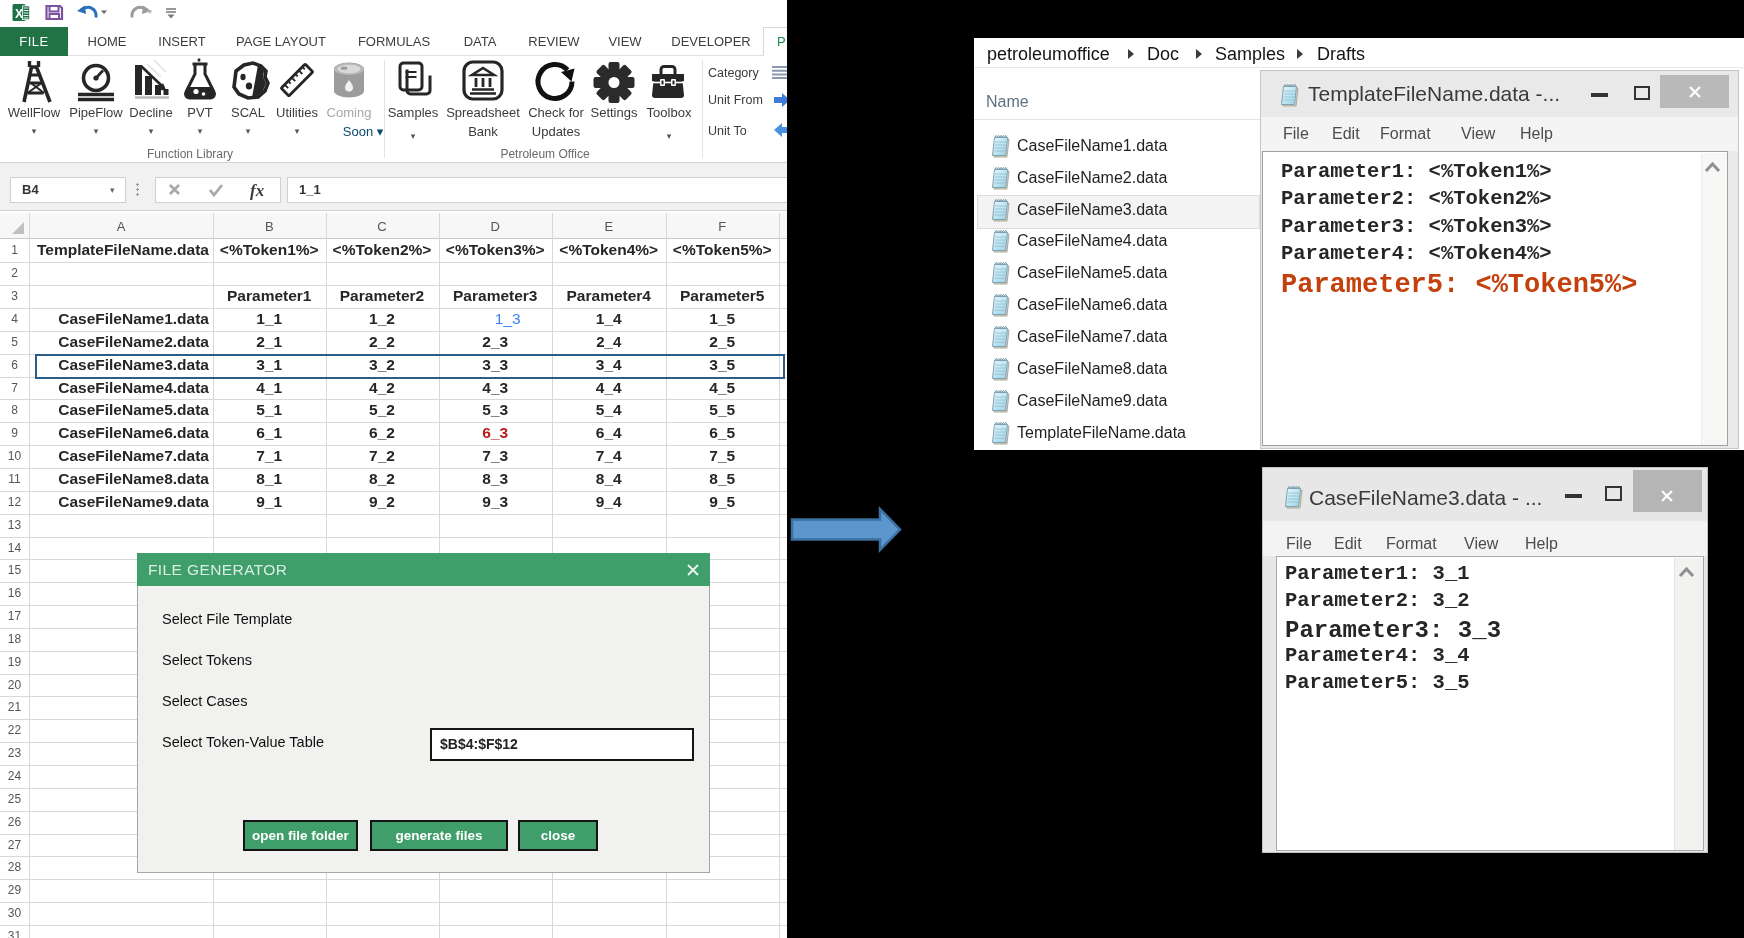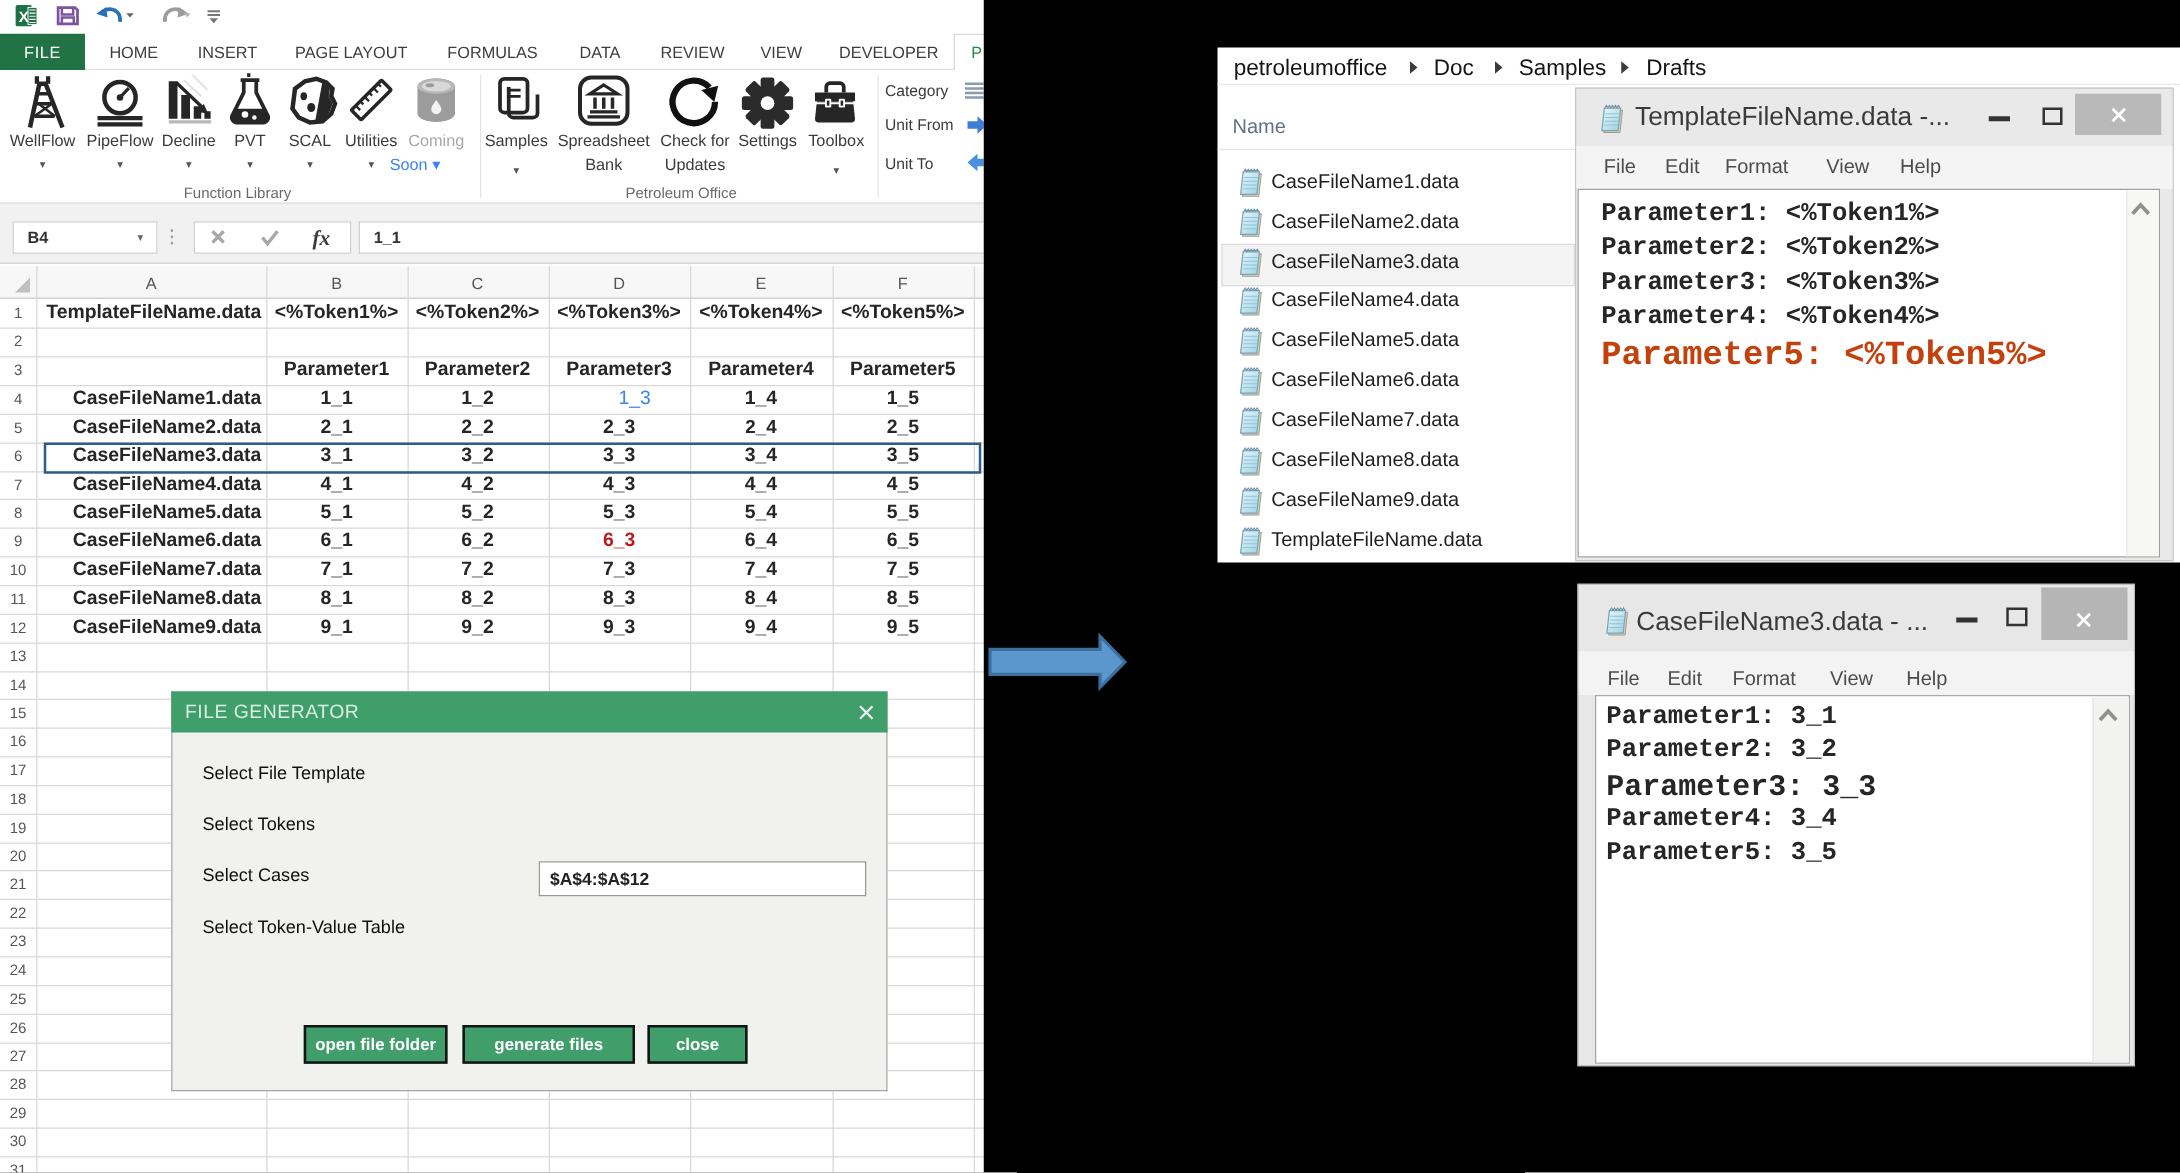--- a/index.html
+++ b/index.html
@@ -128,21 +128,21 @@
 <div class="a ct" style="left:86px;top:126px;width:20px;font-size:9px;color:#555">▾</div>
 <div class="a ct" style="left:91px;top:105px;width:120px;font-size:13px;color:#3b3b3b">Decline</div>
 <div class="a ct" style="left:141px;top:126px;width:20px;font-size:9px;color:#555">▾</div>
 <div class="a ct" style="left:140px;top:105px;width:120px;font-size:13px;color:#3b3b3b">PVT</div>
 <div class="a ct" style="left:190px;top:126px;width:20px;font-size:9px;color:#555">▾</div>
 <div class="a ct" style="left:188px;top:105px;width:120px;font-size:13px;color:#3b3b3b">SCAL</div>
 <div class="a ct" style="left:238px;top:126px;width:20px;font-size:9px;color:#555">▾</div>
 <div class="a ct" style="left:237px;top:105px;width:120px;font-size:13px;color:#3b3b3b">Utilities</div>
 <div class="a ct" style="left:287px;top:126px;width:20px;font-size:9px;color:#555">▾</div>
 <div class="a ct" style="left:289px;top:105px;width:120px;font-size:13px;color:#a8a8a8">Coming</div>
-<div class="a ct" style="left:272px;top:124px;width:120px;font-size:13px;color:#3b82f6">Soon ▾</div>
+<div class="a ct" style="left:303px;top:124px;width:120px;font-size:13px;color:#0c4a6e">Soon ▾</div>
 <div class="a ct" style="left:353px;top:105px;width:120px;font-size:13px;color:#3b3b3b">Samples</div>
 <div class="a ct" style="left:403px;top:131px;width:20px;font-size:9px;color:#555">▾</div>
 <div class="a ct" style="left:423px;top:105px;width:120px;font-size:13px;color:#3b3b3b">Spreadsheet</div>
 <div class="a ct" style="left:423px;top:124px;width:120px;font-size:13px;color:#3b3b3b">Bank</div>
 <div class="a ct" style="left:496px;top:105px;width:120px;font-size:13px;color:#3b3b3b">Check for</div>
 <div class="a ct" style="left:496px;top:124px;width:120px;font-size:13px;color:#3b3b3b">Updates</div>
 <div class="a ct" style="left:554px;top:105px;width:120px;font-size:13px;color:#3b3b3b">Settings</div>
 <div class="a ct" style="left:609px;top:105px;width:120px;font-size:13px;color:#3b3b3b">Toolbox</div>
 <div class="a ct" style="left:659px;top:131px;width:20px;font-size:9px;color:#555">▾</div>
 <div class="a" style="left:708px;top:66px;font-size:12.5px;color:#3b3b3b">Category</div>
@@ -308,21 +308,21 @@
 <div class="a" style="left:137px;top:553px;width:573px;height:320px;background:#f1f1ef;border:1px solid #a6a6a6;border-top:none"></div>
 <div class="a" style="left:137px;top:553px;width:573px;height:33px;background:#3f9e6a"></div>
 <div class="a" style="left:148px;top:553px;height:33px;line-height:33px;font-size:15.5px;color:#d9eee2;letter-spacing:0.4px">FILE GENERATOR</div>
 <svg class="a" style="left:685px;top:562px" width="16" height="16">
       <path d="M3 3 l10 10 M13 3 l-10 10" stroke="#eef7f1" stroke-width="1.8"></path>
     </svg>
 <div class="a" style="left:162px;top:610.5px;font-size:14.5px;color:#0f0f0f">Select File Template</div>
 <div class="a" style="left:162px;top:651.5px;font-size:14.5px;color:#0f0f0f">Select Tokens</div>
 <div class="a" style="left:162px;top:692.5px;font-size:14.5px;color:#0f0f0f">Select Cases</div>
 <div class="a" style="left:162px;top:733.5px;font-size:14.5px;color:#0f0f0f">Select Token-Value Table</div>
-<div class="a" style="left:431px;top:688.5px;width:262px;height:28px;background:#fff;border:1px solid #999;font-size:14px;font-weight:bold;color:#222;line-height:26px;padding-left:8px">$A$4:$A$12</div>
+<div class="a" style="left:430px;top:728px;width:264px;height:33px;background:#fff;border:2px solid #141414;font-size:14px;font-weight:bold;color:#222;line-height:29px;padding-left:8px">$B$4:$F$12</div>
 <div class="a ct" style="left:243px;top:820px;width:115px;height:31px;background:#3f9e6a;border:2px solid #141414;font-size:13.5px;font-weight:bold;color:#fff;line-height:27px">open file folder</div>
 <div class="a ct" style="left:370px;top:820px;width:138px;height:31px;background:#3f9e6a;border:2px solid #141414;font-size:13.5px;font-weight:bold;color:#fff;line-height:27px">generate files</div>
 <div class="a ct" style="left:518px;top:820px;width:80px;height:31px;background:#3f9e6a;border:2px solid #141414;font-size:13.5px;font-weight:bold;color:#fff;line-height:27px">close</div>
 <div class="a" style="left:787px;top:0;width:957px;height:938px;background:#000"></div>
 <svg class="a" style="left:790px;top:505px" width="115" height="50" viewBox="0 0 115 50">
 <path d="M2 14.5 H90 V4 L110 24.5 L90 45 V34.5 H2 z" fill="#5b96cc" stroke="#3a6f9f" stroke-width="2.5"></path>
 </svg>
 <div class="a" style="left:974px;top:38px;width:770px;height:412px;background:#fff"></div>
 <div class="hl" style="left:974px;top:66.5px;width:770px;background:#e8e8e8"></div>
 <div class="a" style="left:987px;top:44px;font-size:18px;color:#141414">petroleumoffice</div>

